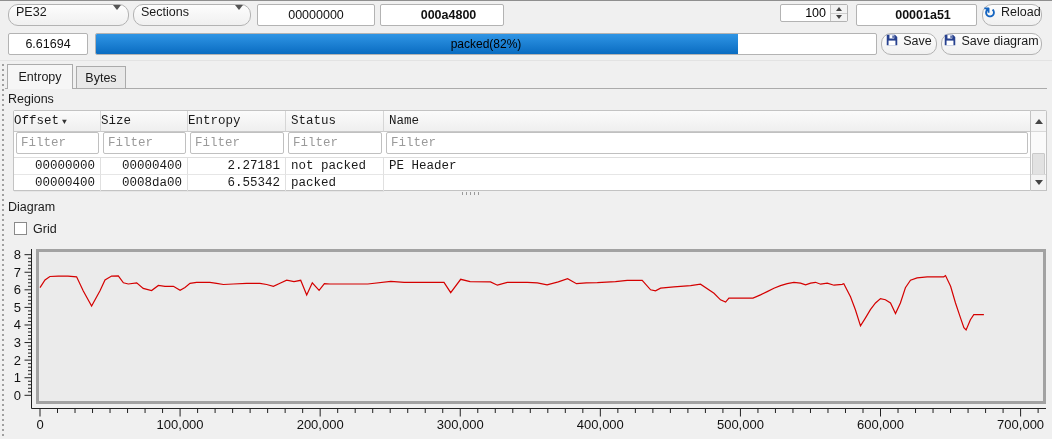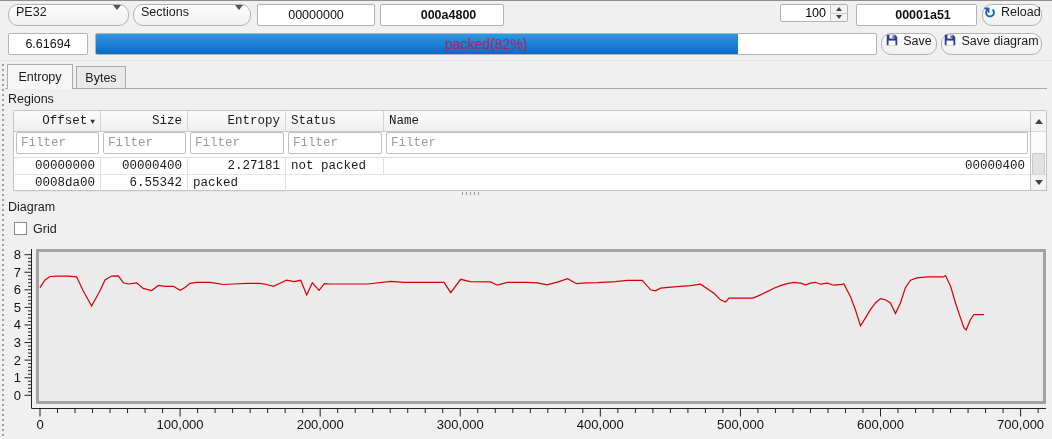--- a/index.html
+++ b/index.html
@@ -16,33 +16,33 @@
         display:flex;align-items:flex-start;cursor:default;}
   .combo{justify-content:space-between;padding:0 7px;}
   .combo .arrow{width:0;height:0;border-left:4px solid transparent;border-right:4px solid transparent;
         border-top:5px solid #555;margin-left:6px;}
   .btn{justify-content:center;gap:5px;font-size:12.5px;}
   .reload-glyph{color:#1464c0;font-weight:bold;font-size:15px;line-height:1;}
   
   .progress{background:#fff;border:1px solid #b3b3b3;border-radius:2px;overflow:hidden;}
   .progress .fill{position:absolute;left:0;top:0;bottom:0;background:linear-gradient(#2f95e5,#0a6cc1);}
   .progress .plabel{position:absolute;left:0;right:0;top:0;bottom:0;display:flex;align-items:center;
-        justify-content:center;color:#be185d;font-size:14px;}
+        justify-content:center;color:#000000;font-size:12px;}
   
   .tab{border:1px solid #ababab;border-bottom:none;background:#e9e9e9;display:flex;align-items:center;
        justify-content:center;font-size:12.5px;}
   .tab.active{background:#f6f6f6;z-index:3;}
   .paneline{border-top:1px solid #ababab;}
   
   #regions-table{border:1px solid #c3c3c3;border-radius:2px 0 0 0;background:#fff;display:grid;
        grid-template-columns:87px 87px 98px 98px 1fr;grid-template-rows:21px 26px 17px 17px;
        font-family:"Liberation Mono","DejaVu Sans Mono",monospace;font-size:12.5px;}
   .hcell{background:linear-gradient(#fbfbfb,#efefef);border-right:1px solid #d6d6d6;border-bottom:1px solid #c9c9c9;
        display:flex;align-items:center;}
-  .hcell.num{justify-content:flex-end;padding-right:5px;}
+  .hcell.num{padding-right:5px;}
   .hcell.txt{justify-content:flex-start;padding-left:5px;text-align:right;}
   .hcell:nth-child(5){border-right:none;}
   .fcell{border-bottom:1px solid #dedede;display:flex;align-items:flex-start;}
   .fcell input{margin:0 2px;width:calc(100% - 5px);height:20px;border:1px solid #c0c0c0;border-radius:2px;
        font-family:"Liberation Mono","DejaVu Sans Mono",monospace;font-size:12.5px;padding:0 4px;outline:none;}
   .fcell input::placeholder{color:#9a9a9a;}
   .dcell{border-right:1px solid #e0e0e0;border-bottom:1px solid #e6e6e6;line-height:16px;
        white-space:nowrap;overflow:hidden;}
   .dcell.num{text-align:right;padding-right:5px;}
   .dcell.txt{padding-left:5px;}
@@ -171,20 +171,21 @@
         <input placeholder="Filter" style="">
       </div>
     <div class="fcell">
         <input placeholder="Filter" style="">
       </div>
 
     <div class="dcell num">00000000</div>
     <div class="dcell num">00000400</div>
     <div class="dcell num">2.27181</div>
     <div class="dcell txt">not packed</div>
+    <div class="dcell txt">PE Header</div>
 
     <div class="dcell num">00000400</div>
     <div class="dcell num">0008da00</div>
     <div class="dcell num">6.55342</div>
     <div class="dcell txt">packed</div>
   </div>
 
   <div id="tbl-scroll" class="abs" style="left:1031px;top:109px;width:16px;height:81px;">
     <div class="sbtn" style="top:0;height:20px;border-bottom:1px solid #d9d9d9;">
       <span class="tri-up"></span>

